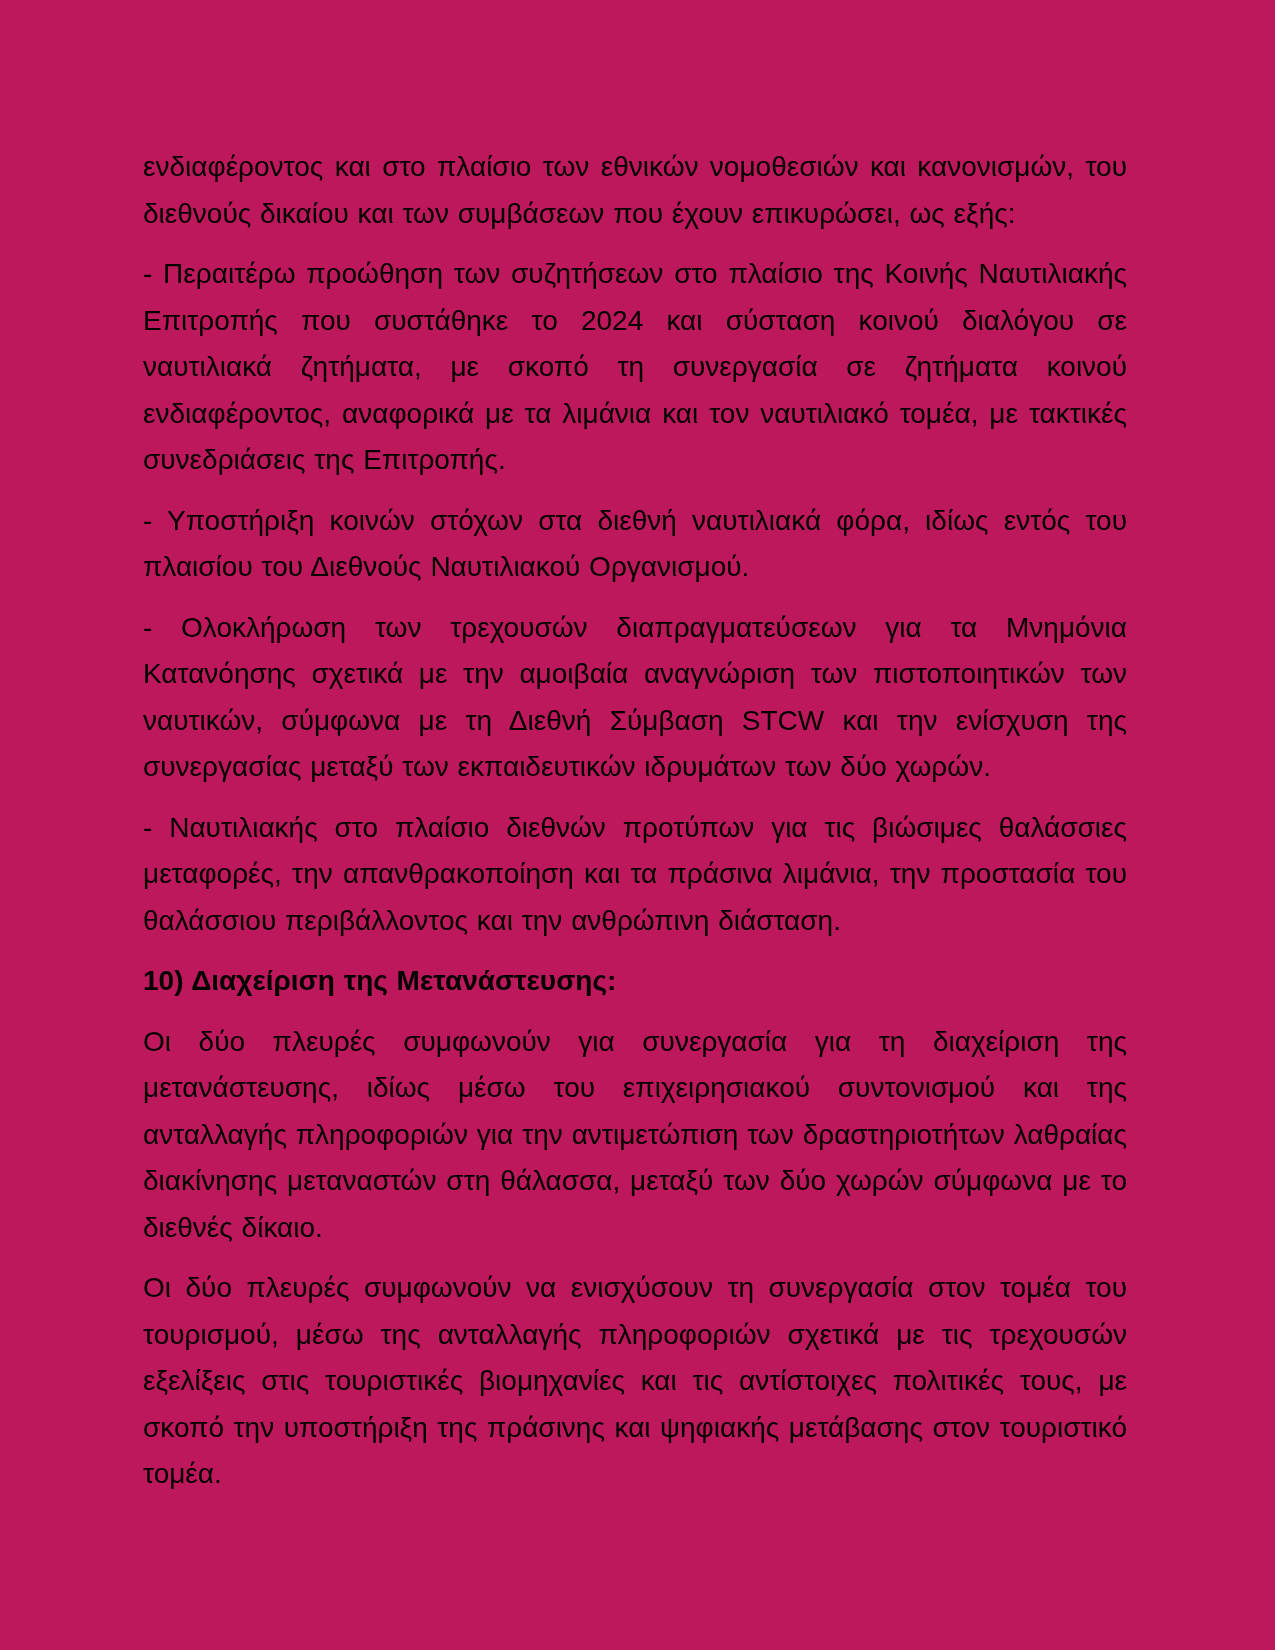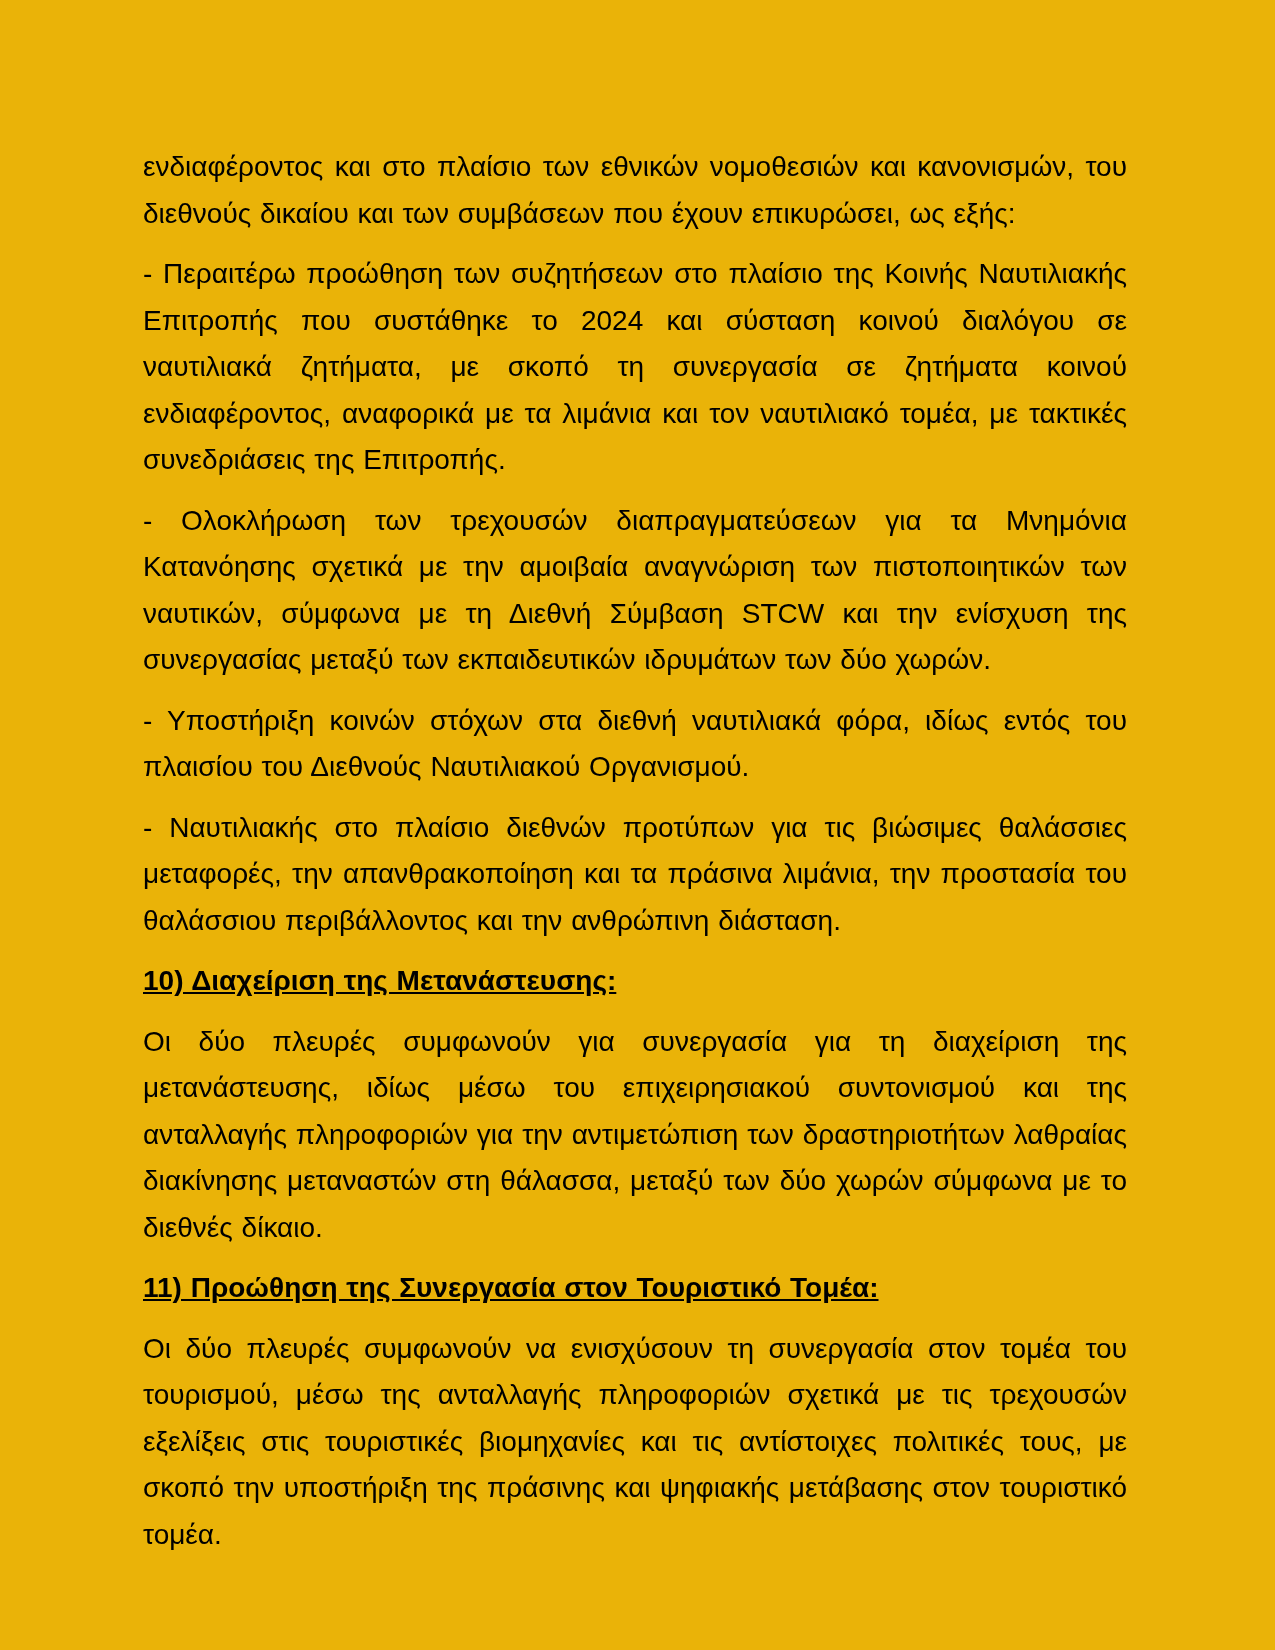--- a/index.html
+++ b/index.html
@@ -13,21 +13,21 @@
     position: relative;
     font-family: "Liberation Sans", sans-serif;
     color: #000000;
     overflow: hidden;
   }
   .page {
     position: absolute;
     left: 0; top: 0;
     width: 1275px;
     height: 1650px;
-    background: #eab308;
+    background: #be185d;
   }
   .page-content {
     position: absolute;
     left: 143px;
     top: 144px;
     width: 984px;
   }
   .page-content p {
     font-size: 28px;
     line-height: 46.5px;
@@ -35,33 +35,31 @@
     word-spacing: 1px;
   }
   .page-content p.body {
     text-align: justify;
   }
   .page-content p.heading {
     font-weight: bold;
     text-align: left;
   }
   .page-content p.heading span {
-    text-decoration: underline;
     margin-top: 40px;
   }
 </style>
 </head>
 <body>
 
 <div class="page">
   <div class="page-content">
 
   <p class="body">ενδιαφέροντος και στο πλαίσιο των εθνικών νομοθεσιών και κανονισμών, του διεθνούς δικαίου και των συμβάσεων που έχουν επικυρώσει, ως εξής:</p>
       <p class="body">- Περαιτέρω προώθηση των συζητήσεων στο πλαίσιο της Κοινής Ναυτιλιακής Επιτροπής που συστάθηκε το 2024 και σύσταση κοινού διαλόγου σε ναυτιλιακά ζητήματα, με σκοπό τη συνεργασία σε ζητήματα κοινού ενδιαφέροντος, αναφορικά με τα λιμάνια και τον ναυτιλιακό τομέα, με τακτικές συνεδριάσεις της Επιτροπής.</p>
+      <p class="body">- Υποστήριξη κοινών στόχων στα διεθνή ναυτιλιακά φόρα, ιδίως εντός του πλαισίου του Διεθνούς Ναυτιλιακού Οργανισμού.</p>
       <p class="body">- Ολοκλήρωση των τρεχουσών διαπραγματεύσεων για τα Μνημόνια Κατανόησης σχετικά με την αμοιβαία αναγνώριση των πιστοποιητικών των ναυτικών, σύμφωνα με τη Διεθνή Σύμβαση STCW και την ενίσχυση της συνεργασίας μεταξύ των εκπαιδευτικών ιδρυμάτων των δύο χωρών.</p>
-      <p class="body">- Υποστήριξη κοινών στόχων στα διεθνή ναυτιλιακά φόρα, ιδίως εντός του πλαισίου του Διεθνούς Ναυτιλιακού Οργανισμού.</p>
       <p class="body">- Ναυτιλιακής στο πλαίσιο διεθνών προτύπων για τις βιώσιμες θαλάσσιες μεταφορές, την απανθρακοποίηση και τα πράσινα λιμάνια, την προστασία του θαλάσσιου περιβάλλοντος και την ανθρώπινη διάσταση.</p>
       <p class="heading"><span>10) Διαχείριση της Μετανάστευσης:</span></p>
       <p class="body">Οι δύο πλευρές συμφωνούν για συνεργασία για τη διαχείριση της μετανάστευσης, ιδίως μέσω του επιχειρησιακού συντονισμού και της ανταλλαγής πληροφοριών για την αντιμετώπιση των δραστηριοτήτων λαθραίας διακίνησης μεταναστών στη θάλασσα, μεταξύ των δύο χωρών σύμφωνα με το διεθνές δίκαιο.</p>
-      <p class="heading"><span>11) Προώθηση της Συνεργασία στον Τουριστικό Τομέα:</span></p>
       <p class="body">Οι δύο πλευρές συμφωνούν να ενισχύσουν τη συνεργασία στον τομέα του τουρισμού, μέσω της ανταλλαγής πληροφοριών σχετικά με τις τρεχουσών εξελίξεις στις τουριστικές βιομηχανίες και τις αντίστοιχες πολιτικές τους, με σκοπό την υποστήριξη της πράσινης και ψηφιακής μετάβασης στον τουριστικό τομέα.</p>
     </div>
 </div>
 
 </body></html>

